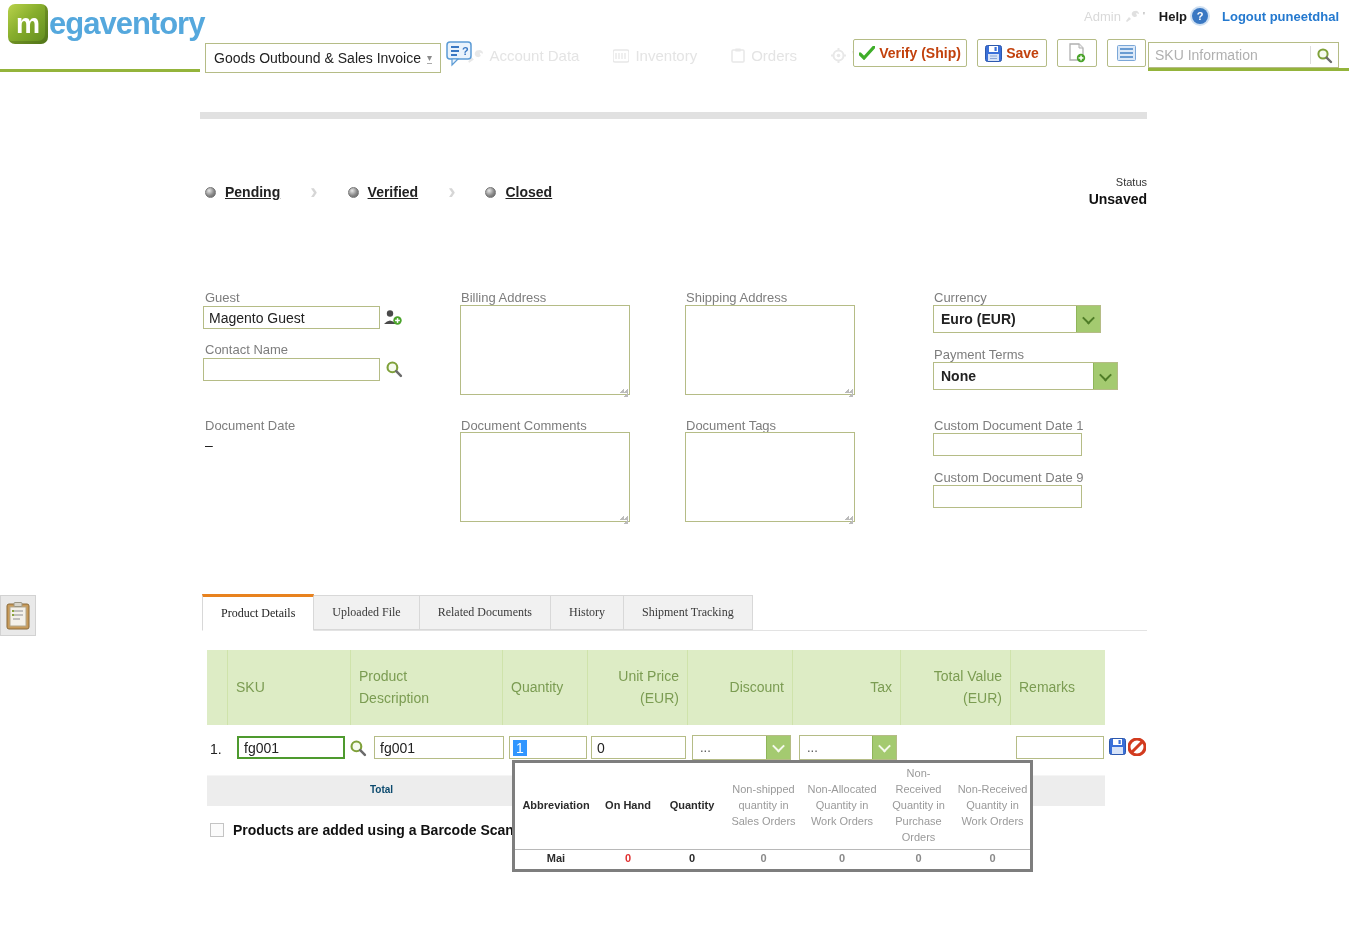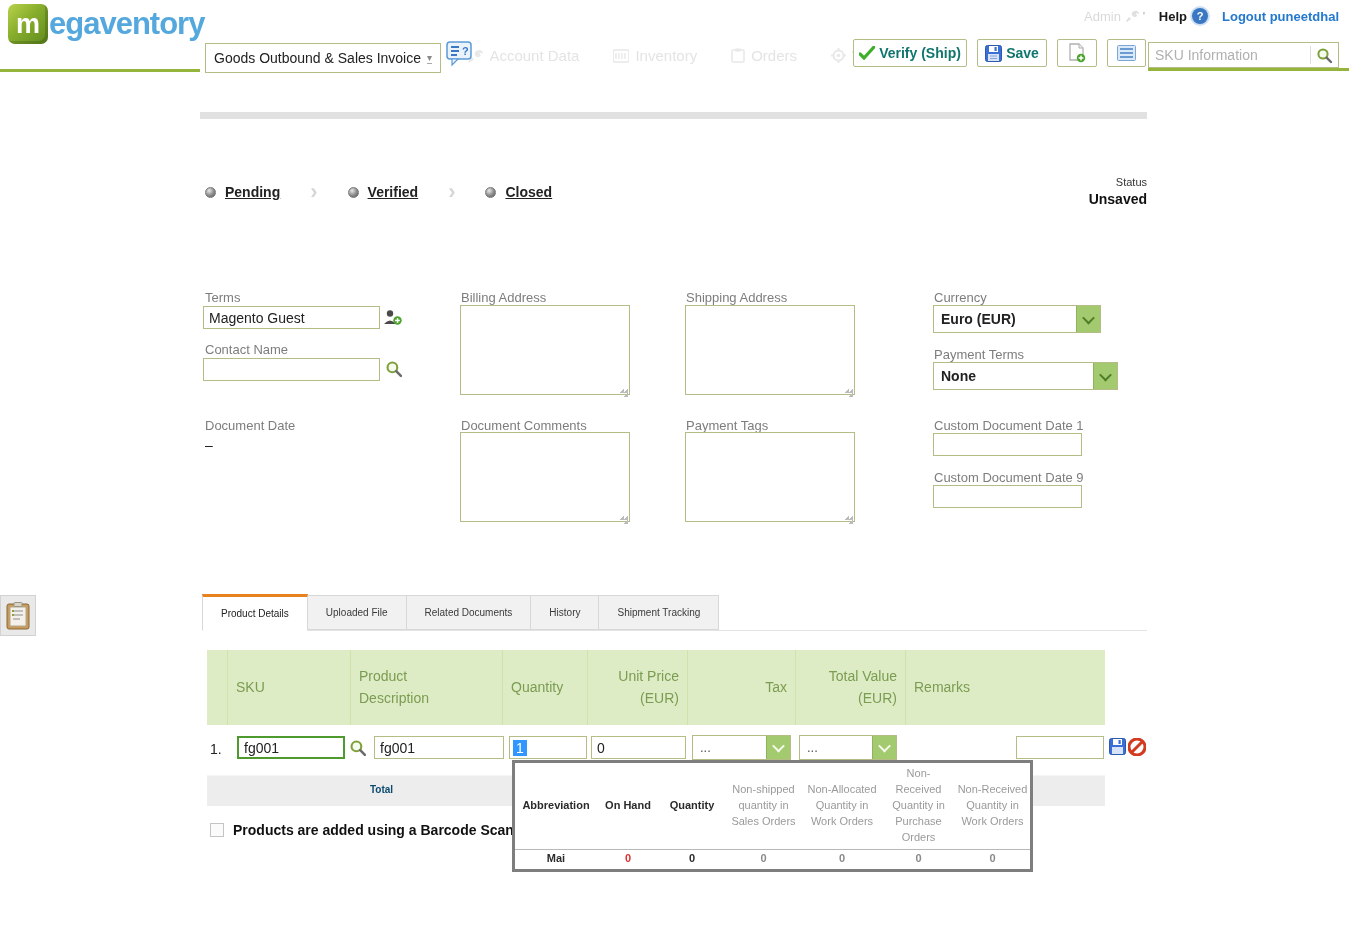--- a/index.html
+++ b/index.html
@@ -36,21 +36,21 @@
 
   .doc-type { left:205px; top:43px; width:236px; height:30px; background:#fff;
     border:1px solid #b5bc86; display:flex; align-items:center; padding:0 8px; z-index:2; cursor:pointer; }
   .doc-type .dt-label { font-size:14px; color:#222; flex:1; }
   .dt-caret { color:#8a8a8a; font-size:10px; border-bottom:1px solid #aaa; line-height:9px; padding-bottom:1px; }
 
   .bubble-btn { left:446px; top:41px; z-index:2; cursor:pointer; }
 
   .tool-btn { background:#fff; border:1px solid #b5bc86; border-radius:2px; height:28px;
     display:flex; align-items:center; justify-content:center; gap:4px;
-    font-size:14px; color:#0f766e; font-weight:bold; z-index:2; cursor:pointer; }
+    font-size:14px; color:#c2410c; font-weight:bold; z-index:2; cursor:pointer; }
   .btn-verify { left:853px; top:39px; width:114px; }
   .btn-save   { left:977px; top:39px; width:70px; }
   .btn-newdoc { left:1057px; top:39px; width:40px; }
   .btn-list   { left:1107px; top:39px; width:39px; }
 
   .sku-search { left:1148px; top:42px; width:191px; height:26px; border:1px solid #b5bc86;
     background:#fff; display:flex; align-items:center; z-index:2; }
   .sku-search input { flex:1; border:0; outline:none; font-size:14px; color:#555; padding:0 6px;
     font-family:"Liberation Sans",sans-serif; min-width:0; }
   .sku-search input::placeholder { color:#b0b0b0; }
@@ -89,22 +89,22 @@
     transform: rotate(-45deg) translate(1px,-1px); }
   .sel-arrow.white::after { border-color:#f4f9ec; }
 
   
   .side-tab { left:0; top:595px; width:36px; height:41px; background:#e9e9e9; border:1px solid #d2d2d2;
     display:flex; align-items:center; justify-content:center; cursor:pointer; }
 
   
   .tabstrip { left:202px; top:595px; width:945px; height:36px; border-bottom:1px solid #e3e3e3; display:flex; z-index:1; }
   .tab { height:35px; border:1px solid #d8d8d8; border-left-width:0; background:#f1f1f1;
-    display:flex; align-items:center; justify-content:center; font-size:10px; color:#3a3a3a;
-    padding:4px 18px; cursor:pointer; }
+    display:flex; align-items:center; justify-content:center; font-size:12px; color:#3a3a3a;
+    padding:4px 18px; cursor:pointer;font-family:Liberation Serif, serif; }
   .tab:first-child { border-left-width:1px; }
   .tab.active { background:#fff; border-top:3px solid #e8821e; border-bottom:1px solid #fff; height:37px;
     margin-top:-1px; font-weight:normal; color:#222; position:relative; z-index:2; }
 
   
   .ptable-head { left:207px; top:650px; width:898px; height:75px; background:#ddecc5; display:flex; }
   .pth-cell { border-left:1px solid #cfe3ab; padding:8px 8px; font-size:14px; color:#7b9c52;
     display:flex; flex-direction:column; justify-content:center; line-height:1.55; }
   .pth-cell:first-child { border-left:0; }
   .pth-cell.r { text-align:right; align-items:flex-end; }
@@ -300,21 +300,21 @@
     <span class="wf-step">
       <span class="wf-bullet"></span>
       <span>Closed</span>
     </span>
   </div>
   <div class="abs status-box">
     <div class="status-label">Status</div>
     <div class="status-value">Unsaved</div>
   </div>
 
-  <div class="abs lbl" style="left:205px; top:290px;">Terms</div>
+  <div class="abs lbl" style="left:205px; top:290px;">Guest</div>
   <input class="abs inp" style="left: 203px; top: 306px; width: 177px;" value="Magento Guest">
   <span class="abs client-add">
     <svg width="19" height="17" viewBox="0 0 19 17">
         <circle cx="7" cy="4.5" r="3.2" fill="#4a4a4a"></circle>
         <path d="M1 15 Q7 8 13 15 Z" fill="#4a4a4a"></path>
         <circle cx="14.5" cy="11.5" r="4.2" fill="#4aa32a"></circle>
         <rect x="13.8" y="9.1" width="1.5" height="4.8" fill="#fff"></rect>
         <rect x="12.1" y="10.7" width="4.8" height="1.5" fill="#fff"></rect>
       </svg>
   </span>
@@ -342,21 +342,21 @@
     <textarea class="ta" style=""></textarea>
     <span class="ta-grip"></span>
   </div>
 
   <div class="abs lbl" style="left:686px; top:290px;">Shipping Address</div>
   <div class="abs" style="left:685px; top:305px;">
     <textarea class="ta" style=""></textarea>
     <span class="ta-grip"></span>
   </div>
 
-  <div class="abs lbl" style="left:686px; top:418px;">Payment Tags</div>
+  <div class="abs lbl" style="left:686px; top:418px;">Document Tags</div>
   <div class="abs" style="left:685px; top:432px;">
     <textarea class="ta" style=""></textarea>
     <span class="ta-grip"></span>
   </div>
 
   <div class="abs lbl" style="left:934px; top:290px;">Currency</div>
   <div class="abs mv-select" style="left:933px; top:305px; width:168px;">
     <span class="sel-val">Euro (EUR)</span>
     <span class="sel-arrow"></span>
   </div>
@@ -402,20 +402,23 @@
     <div class="pth-cell" style="width:152px;">
       <span>Product</span>
         <span class="h2">Description</span>
     </div>
     <div class="pth-cell" style="width:85px;">
       <span>Quantity</span>
     </div>
     <div class="pth-cell r" style="width:100px;">
       <span>Unit Price</span>
         <span class="h2">(EUR)</span>
+    </div>
+    <div class="pth-cell r" style="width:105px;">
+      <span>Discount</span>
     </div>
     <div class="pth-cell r" style="width:108px;">
       <span>Tax</span>
     </div>
     <div class="pth-cell r" style="width:110px;">
       <span>Total Value</span>
         <span class="h2">(EUR)</span>
     </div>
     <div class="pth-cell" style="width:90px;">
       <span>Remarks</span>

